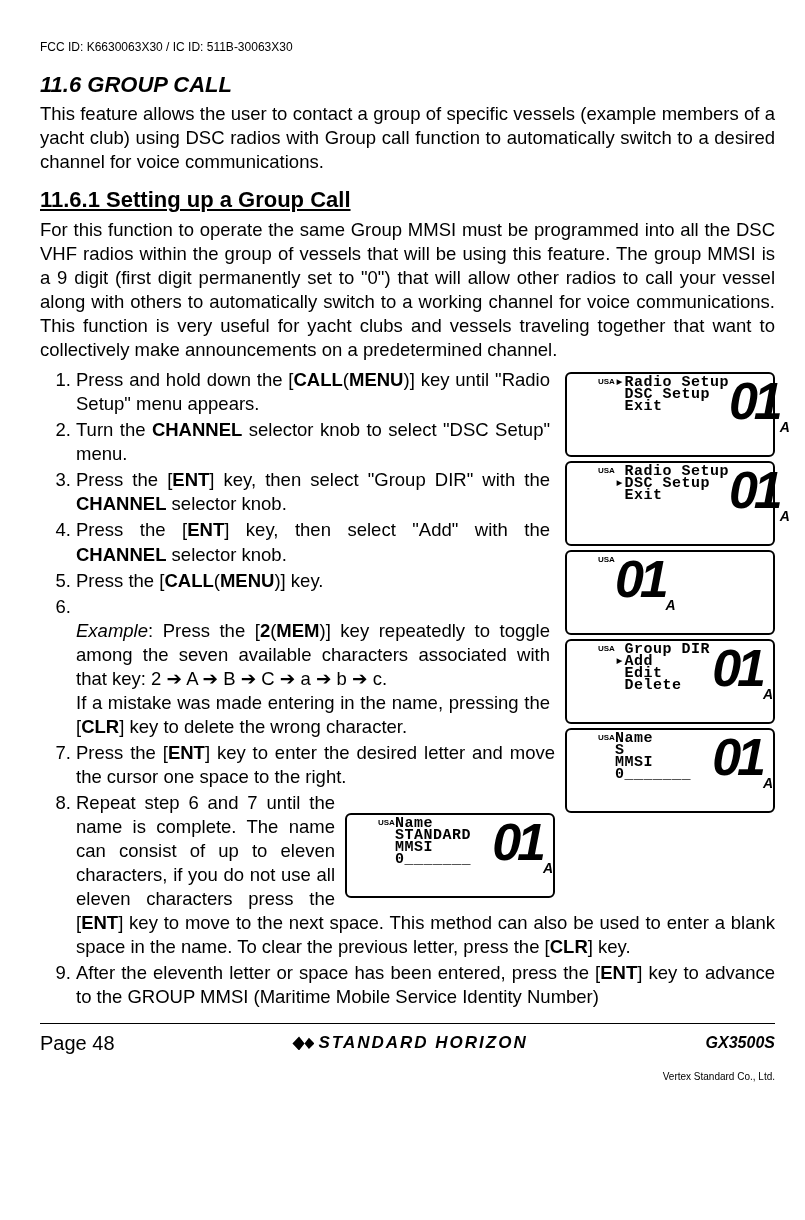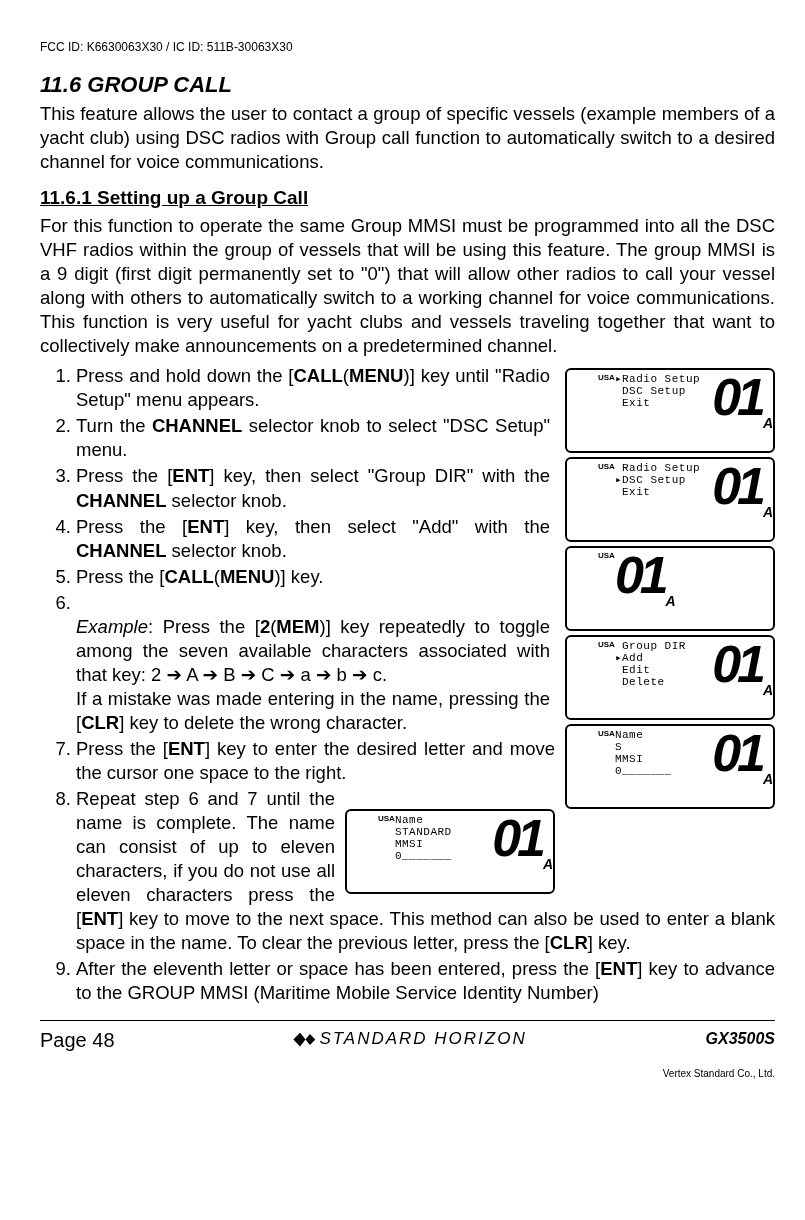--- a/index.html
+++ b/index.html
@@ -17,21 +17,21 @@
     font-size: 12px;
     margin-bottom: 15px;
   }
   h2 {
     font-size: 22px;
     font-weight: bold;
     margin: 5px 0 3px 0;
     font-style: italic;
   }
   h3 {
-    font-size: 19px;
+    font-size: 22px;
     font-weight: bold;
     text-decoration: underline;
     margin: 12px 0 3px 0;
   }
   p {
     margin: 0 0 6px 0;
     text-align: justify;
   }
   ol {
     margin: 0;
@@ -61,23 +61,23 @@
   }
   .usa {
     font-size: 8px;
     font-weight: bold;
     font-family: Arial, sans-serif;
     margin-left: 25px;
     margin-bottom: 1px;
   }
   .lcd-body { display: flex; align-items: stretch; flex: 1; }
   .lcd-lines {
-    font-size: 11px;
+    font-size: 15px;
     line-height: 12px;
-    font-weight: normal;
+    font-weight: bold;
     white-space: pre;
     flex: 1;
     letter-spacing: 0.5px;
   }
   .seg {
     font-family: Arial, sans-serif;
     font-size: 52px;
     font-weight: 900;
     font-style: italic;
     letter-spacing: -4px;
@@ -97,21 +97,21 @@
   .footer {
     border-top: 1.5px solid #000;
     margin-top: 12px;
     padding-top: 6px;
     display: flex;
     align-items: center;
     justify-content: space-between;
   }
   .page-num { font-size: 20px; }
   .brand {
-    font-weight: normal;
+    font-weight: bold;
     font-style: italic;
     letter-spacing: 2px;
     font-size: 17px;
     display: flex;
     align-items: center;
     gap: 4px;
   }
   .logo {
     width: 22px; height: 14px;
     background: #000;

